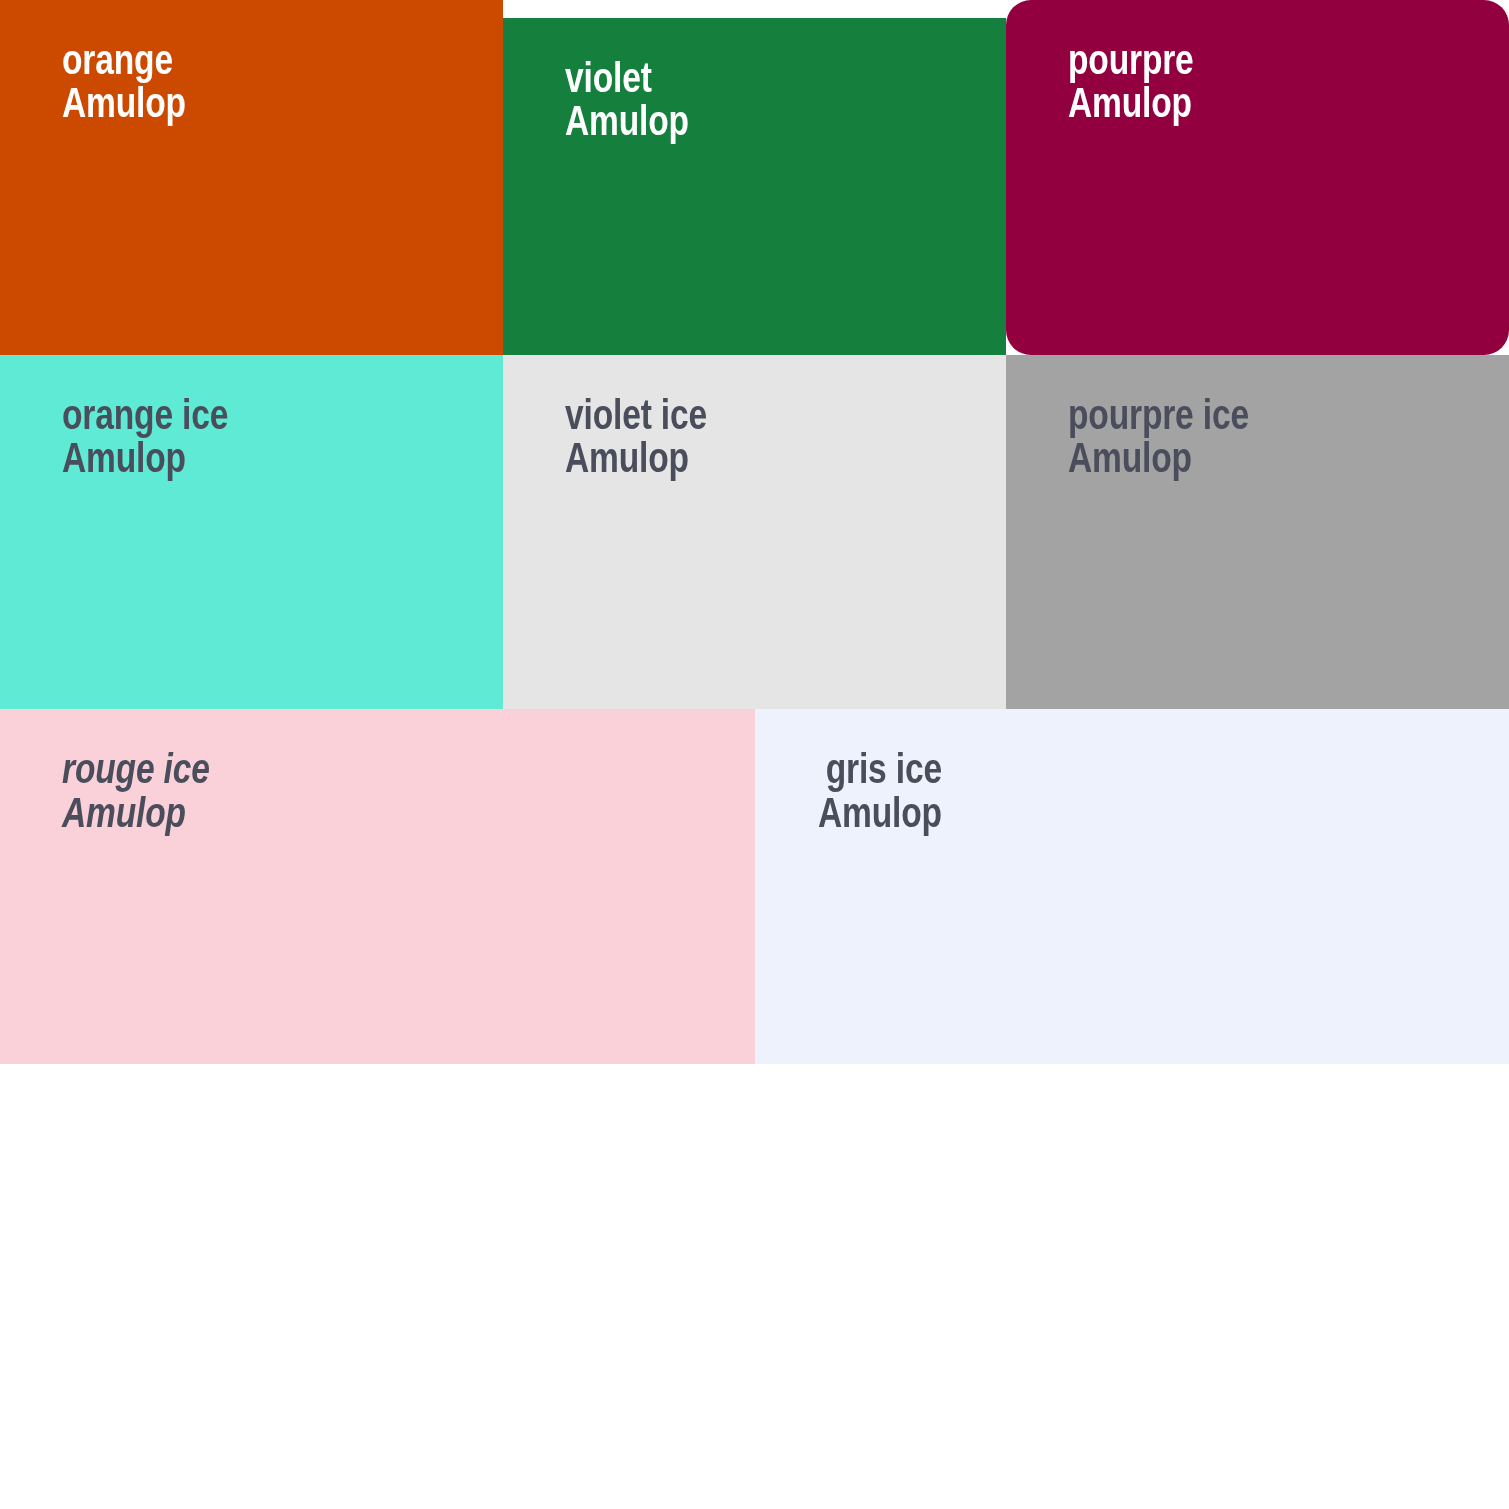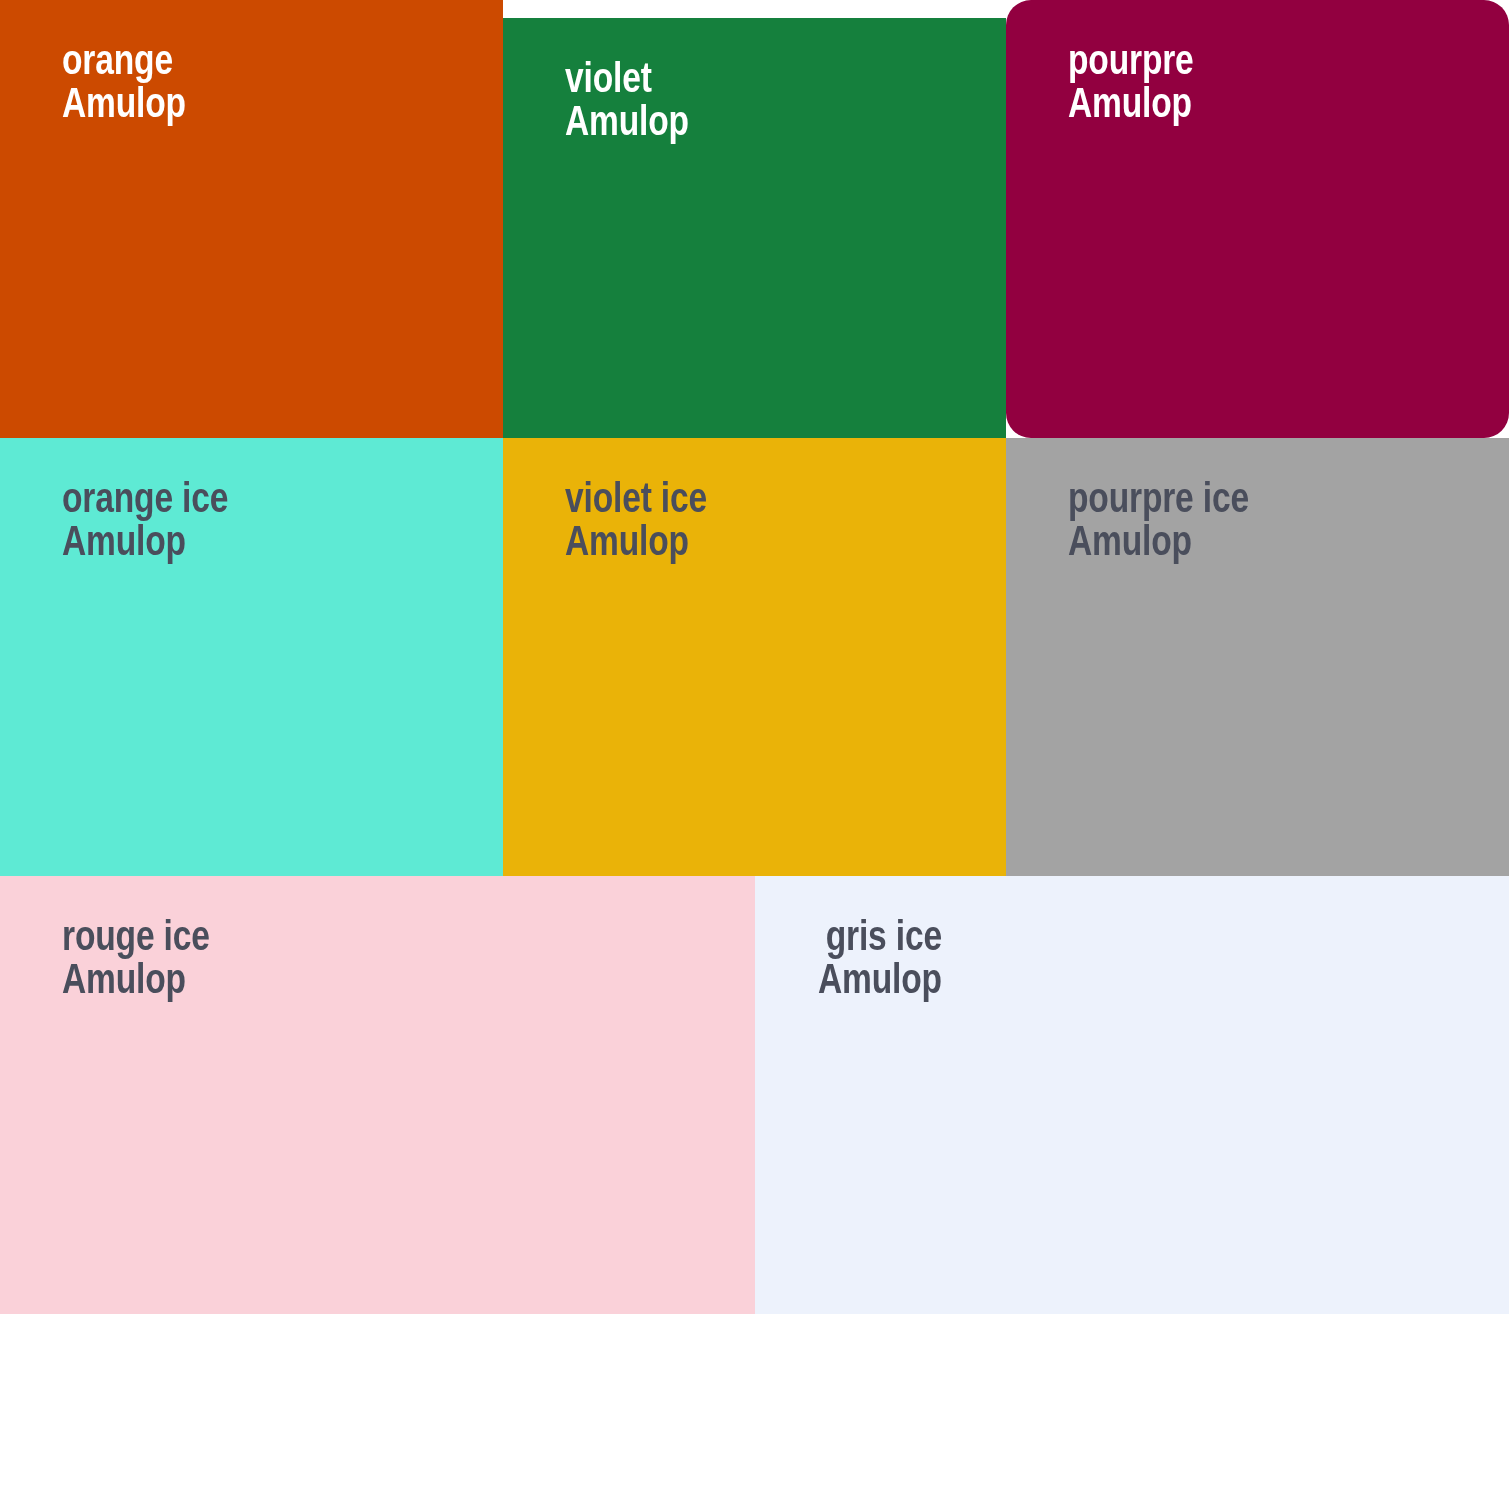--- a/index.html
+++ b/index.html
@@ -3,21 +3,21 @@
 <meta charset="utf-8">
 <style>
   * { margin:0; padding:0; box-sizing:border-box; }
   html, body {
     width:1509px; height:1509px;
     background:#ffffff;
     font-family:"Liberation Sans", sans-serif;
     overflow:hidden;
   }
   #palette {
-    width:1509px; height:1314px;
+    width:1509px; height:1064px;
     display:flex; flex-direction:column;
   }
   .swatch-row { display:flex; width:100%; }
   .row-top    { height:503px; }
   .row-middle { height:503px; }
   .row-bottom { height:503px; }
 
   .swatch {
     position:relative;
     overflow:hidden;
@@ -38,21 +38,21 @@
     user-select:none;
   }
   .swatch-label .line {
     display:block;
     font-size:43px;
   }
   
   .row-bottom .swatch-label { top:38px; }
 
   .w-third { width:503px; }
-  .w-rouge { width:755px; }
+  .w-rouge { width:755px;font-style:italic; }
   .w-gris  { width:754px;text-align:right; }
   .row-bottom .w-gris .swatch-label { left:63px; }
 </style>
 </head>
 <body>
 
 <div id="palette">
 
   <div class="swatch-row row-top">
 
@@ -81,21 +81,21 @@
 
   <div class="swatch-row row-middle">
 
     <div class="swatch w-third" style="background-color: #5eead4;">
       <div class="swatch-label" style="color: rgb(74, 78, 92);">
         <span class="line">orange ice</span>
         <span class="line">Amulop</span>
       </div>
     </div>
 
-    <div class="swatch w-third" style="background-color: #eab308;">
+    <div class="swatch w-third" style="background-color: #e5e5e5;">
       <div class="swatch-label" style="color: rgb(74, 78, 92);">
         <span class="line">violet ice</span>
         <span class="line">Amulop</span>
       </div>
     </div>
 
     <div class="swatch w-third" style="background-color: #a3a3a3;">
       <div class="swatch-label" style="color: rgb(74, 78, 92);">
         <span class="line">pourpre ice</span>
         <span class="line">Amulop</span>

